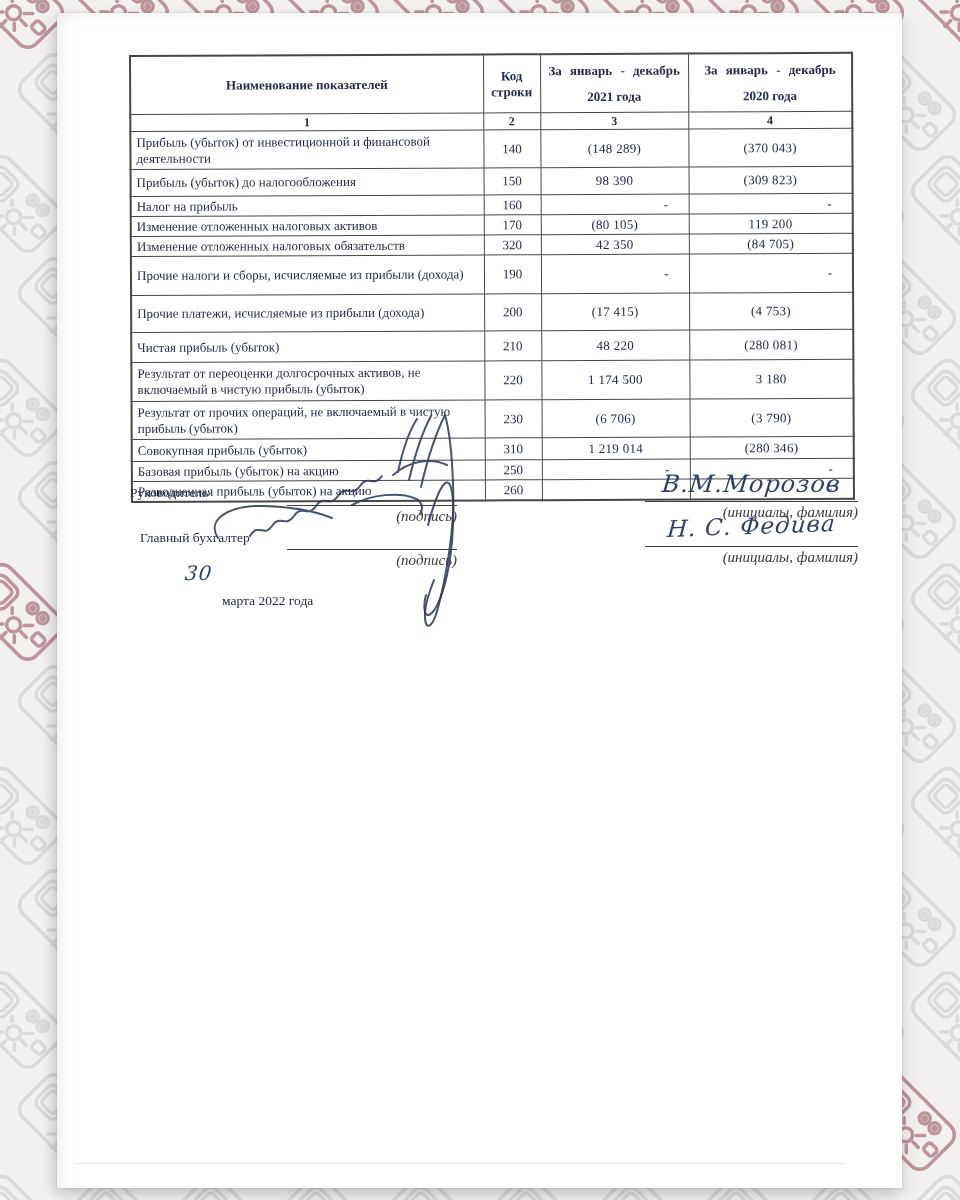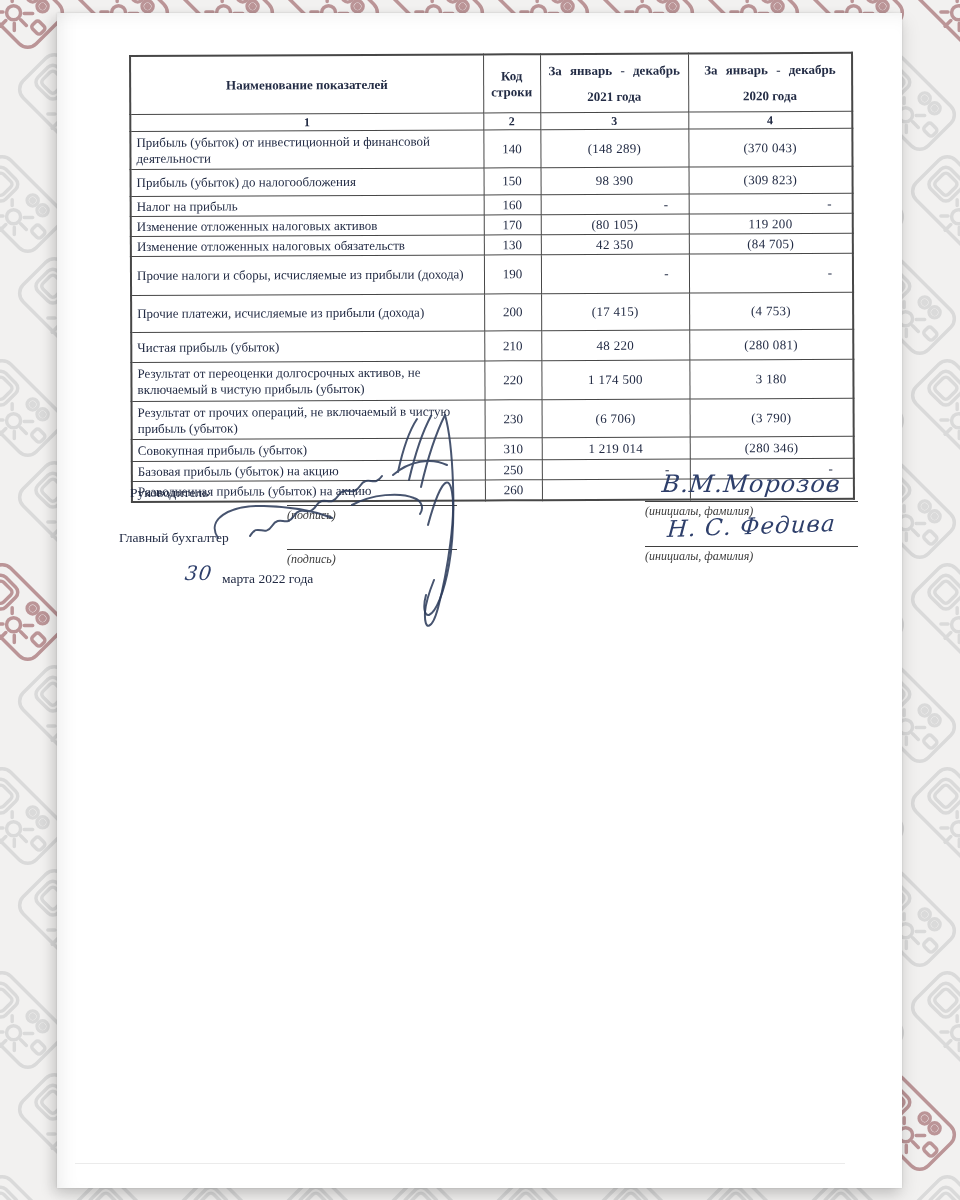--- a/index.html
+++ b/index.html
@@ -54,21 +54,21 @@
   tbody tr:nth-child(8) td{height:27px;}
   tbody tr:nth-child(9) td{height:36px;}
   tbody tr:nth-child(10) td{height:35px;}
   tbody tr:nth-child(11) td{height:19px;}
   tbody tr:nth-child(12) td,
   tbody tr:nth-child(13) td{height:17px;}
 
   
   .sig-label{position:absolute; font-size:13.5px; color:var(--ink,#232c45);}
   .sig-line{position:absolute; height:1px; background:#3f3f3f;}
-  .sig-caption{position:absolute; font-size:12px; color:#3a3a3a; text-align:left; font-style:italic;}
+  .sig-caption{position:absolute; font-size:15px; color:#3a3a3a; text-align:right; font-style:italic;}
   .script{
     position:absolute; font-family:"DejaVu Serif", serif; font-style:italic;
     color:var(--sig,#2e3f6b); letter-spacing:1px; transform:skewX(-6deg);
     white-space:nowrap;
   }
   .name-right{width:213px; text-align:center;}
   .sig-overlay{position:absolute; left:0; top:0; z-index:3; pointer-events:none;}
   .date-text{position:absolute; font-size:13.5px; color:var(--ink,#232c45);}
 </style>
 </head>
@@ -275,21 +275,21 @@
             <td class="v2020 dash">-</td>
           </tr>
           <tr>
             <td class="name">Изменение отложенных налоговых активов</td>
             <td class="code">170</td>
             <td class="v2021">(80 105)</td>
             <td class="v2020">119 200</td>
           </tr>
           <tr>
             <td class="name">Изменение отложенных налоговых обязательств</td>
-            <td class="code">130</td>
+            <td class="code">320</td>
             <td class="v2021">42 350</td>
             <td class="v2020">(84 705)</td>
           </tr>
           <tr>
             <td class="name">Прочие налоги и сборы, исчисляемые из прибыли (дохода)</td>
             <td class="code">190</td>
             <td class="v2021 dash">-</td>
             <td class="v2020 dash">-</td>
           </tr>
           <tr>
@@ -338,30 +338,30 @@
     </table>
 
     <div class="sig-label" style="left:73px; top:472px;">Руководитель</div>
     <div class="sig-line" style="left:230px; top:492px; width:170px;"></div>
     <div class="sig-caption" style="left:230px; top:495px; width:170px;">(подпись)</div>
 
     <div class="script name-right" style="left:588px; top:457px; font-size:24px;">В.М.Морозов</div>
     <div class="sig-line" style="left:588px; top:488px; width:213px;"></div>
     <div class="sig-caption" style="left:588px; top:491px; width:213px;">(инициалы, фамилия)</div>
 
-    <div class="sig-label" style="left:62px; top:517px;">Главный бухгалтер</div>
+    <div class="sig-label" style="left:83px; top:517px;">Главный бухгалтер</div>
     <div class="sig-line" style="left:230px; top:536px; width:170px;"></div>
     <div class="sig-caption" style="left:230px; top:539px; width:170px;">(подпись)</div>
 
     <div class="script name-right" style="left:588px; top:500px; font-size:23px; transform:skewX(-6deg) rotate(-2deg);">Н. С. Федива</div>
     <div class="sig-line" style="left:588px; top:533px; width:213px;"></div>
     <div class="sig-caption" style="left:588px; top:536px; width:213px;">(инициалы, фамилия)</div>
 
     <div class="script" style="left:128px; top:548px; font-size:20px;">30</div>
-    <div class="date-text" style="left:165px; top:558px;">марта 2022 года</div>
+    <div class="date-text" style="left:165px; top:580px;">марта 2022 года</div>
 
     <div class="crease"></div>
 
     <svg class="sig-overlay" width="845" height="1175" aria-hidden="true">
       <g fill="none" stroke="#2e3d5c" stroke-width="2" stroke-linecap="round" opacity="0.88">
         <path d="M341,459 C347,431 354,415 360,406"></path>
         <path d="M352,467 C360,433 368,414 374,403"></path>
         <path d="M364,474 C373,435 382,414 388,402"></path>
         <path d="M388,402 C396,430 400,507 392,552 C387,580 379,599 372,602 C367,603 366,593 369,582"></path>
         <path d="M336,462 C352,448 374,444 390,452"></path>

